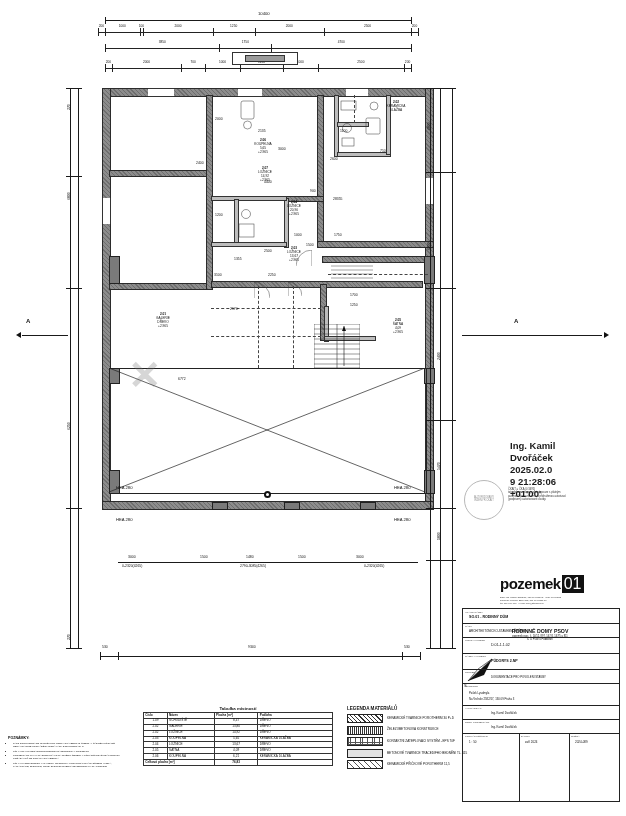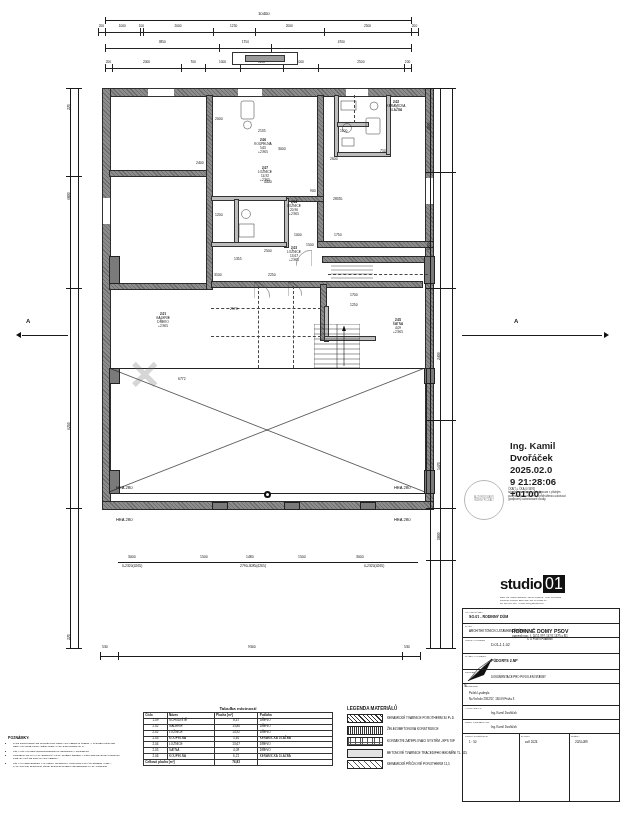--- a/index.html
+++ b/index.html
@@ -403,21 +403,21 @@
     <div id="sigstamp">AUTORIZOVANÝ INŽENÝR ČKAIT</div>
     <div class="note">
       ČKAIT = ČKA (0 3495)<br>
       tato dokumentace je platná pouze s platným<br>
       autorizačním razítkem a s přidruženou autorizací<br>
       (podpisem) autorizované osoby.
     </div>
   </div>
 
   <div id="studio">
-    <span class="word">studio</span><span class="blk">01</span>
+    <span class="word">pozemek</span><span class="blk">01</span>
   </div>
   <div class="abs" style="left:500px;top:596px;width:118px;font-size:2.3px;line-height:1.3;color:#333;">
     sídlo: Na Vrchole 2582/17, 130 00 Praha 3 · IČO: 04674855<br>
     kancelář: Korunní 2569/108, 101 00 Praha 10<br>
     tel: 777 774 000 · e-mail: info@studio01.cz
   </div>
 
   <div class="abs" style="left:462px;top:628px;width:156px;text-align:center;">
     <div style="font-size:5.2px;font-weight:bold;">RODINNÉ DOMY PSOV</div>
     <div style="font-size:2.6px;margin-top:1px;">pozemek parc. č. 14/12, 897, 147/4, 147/5 a 811</div>

